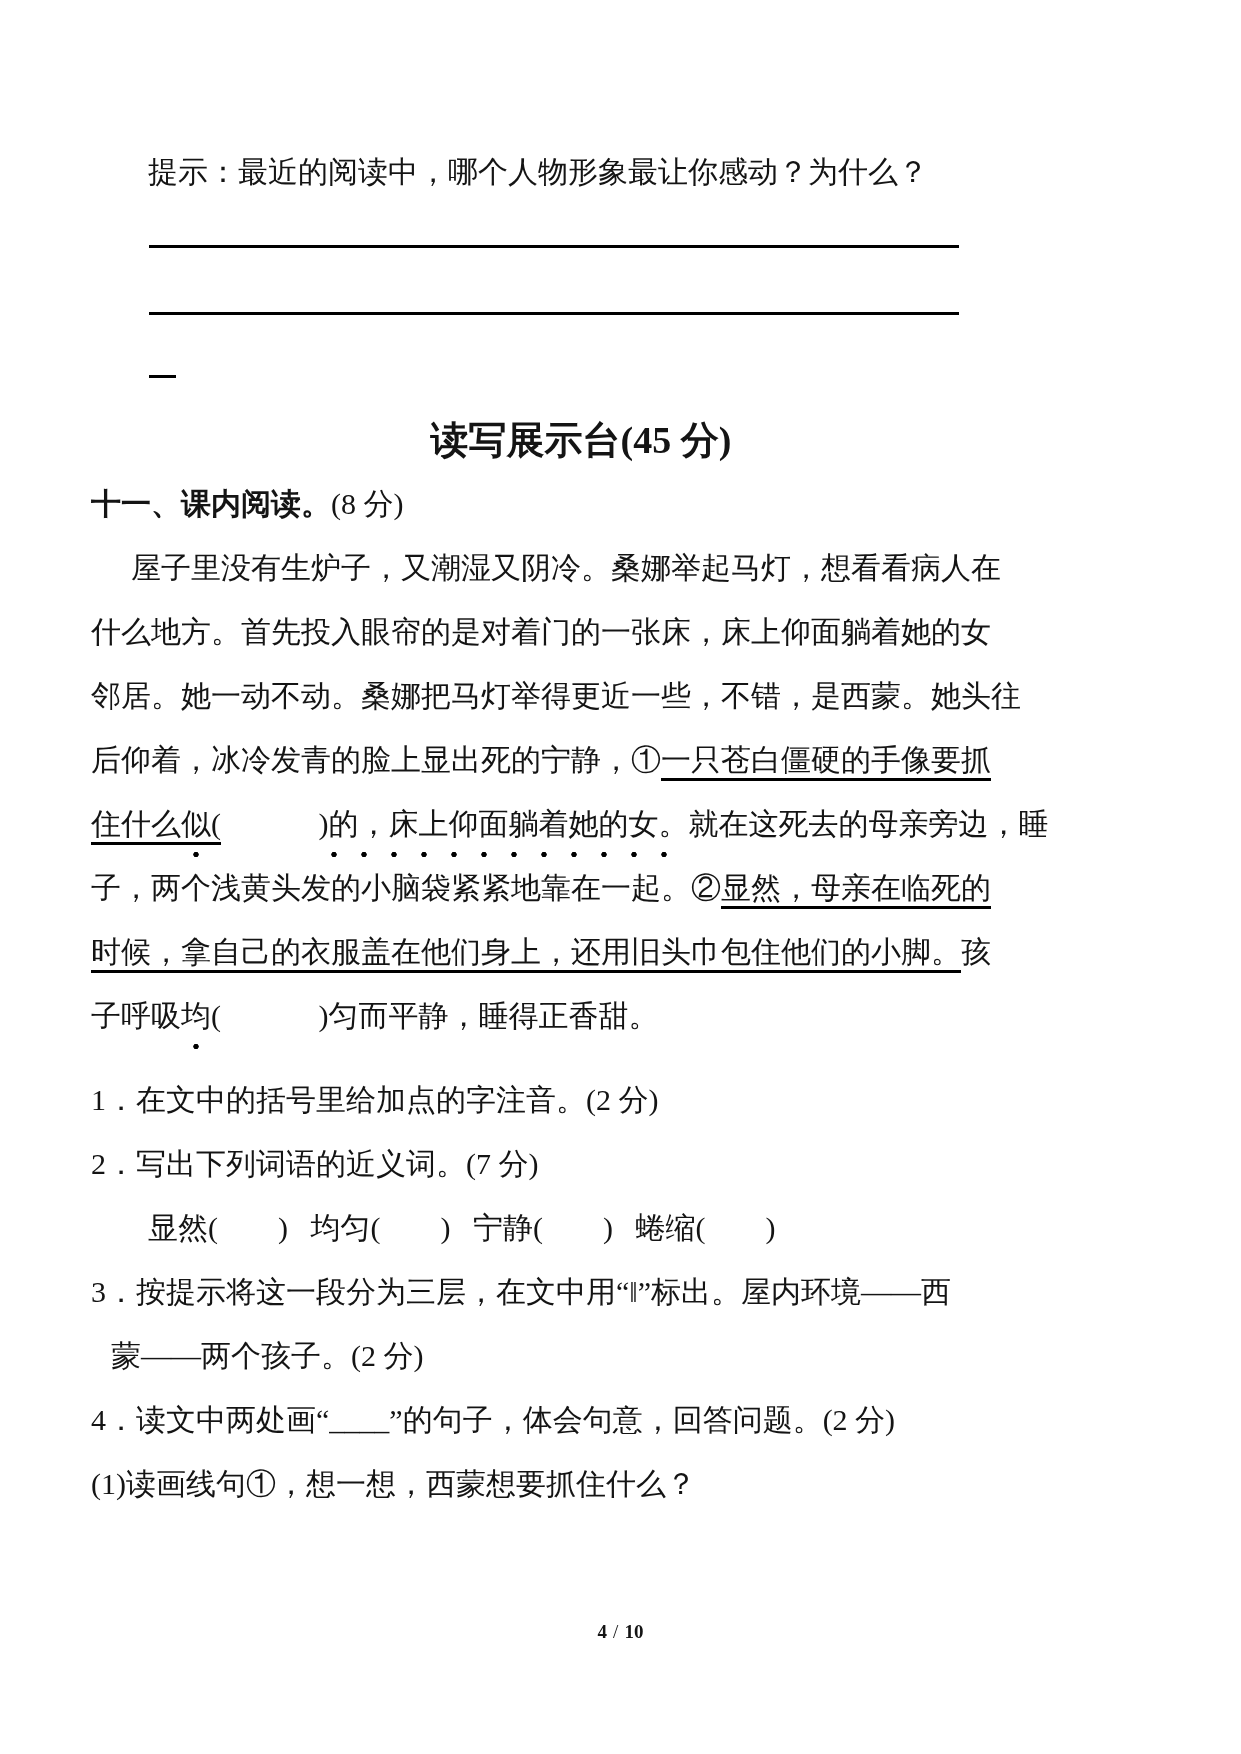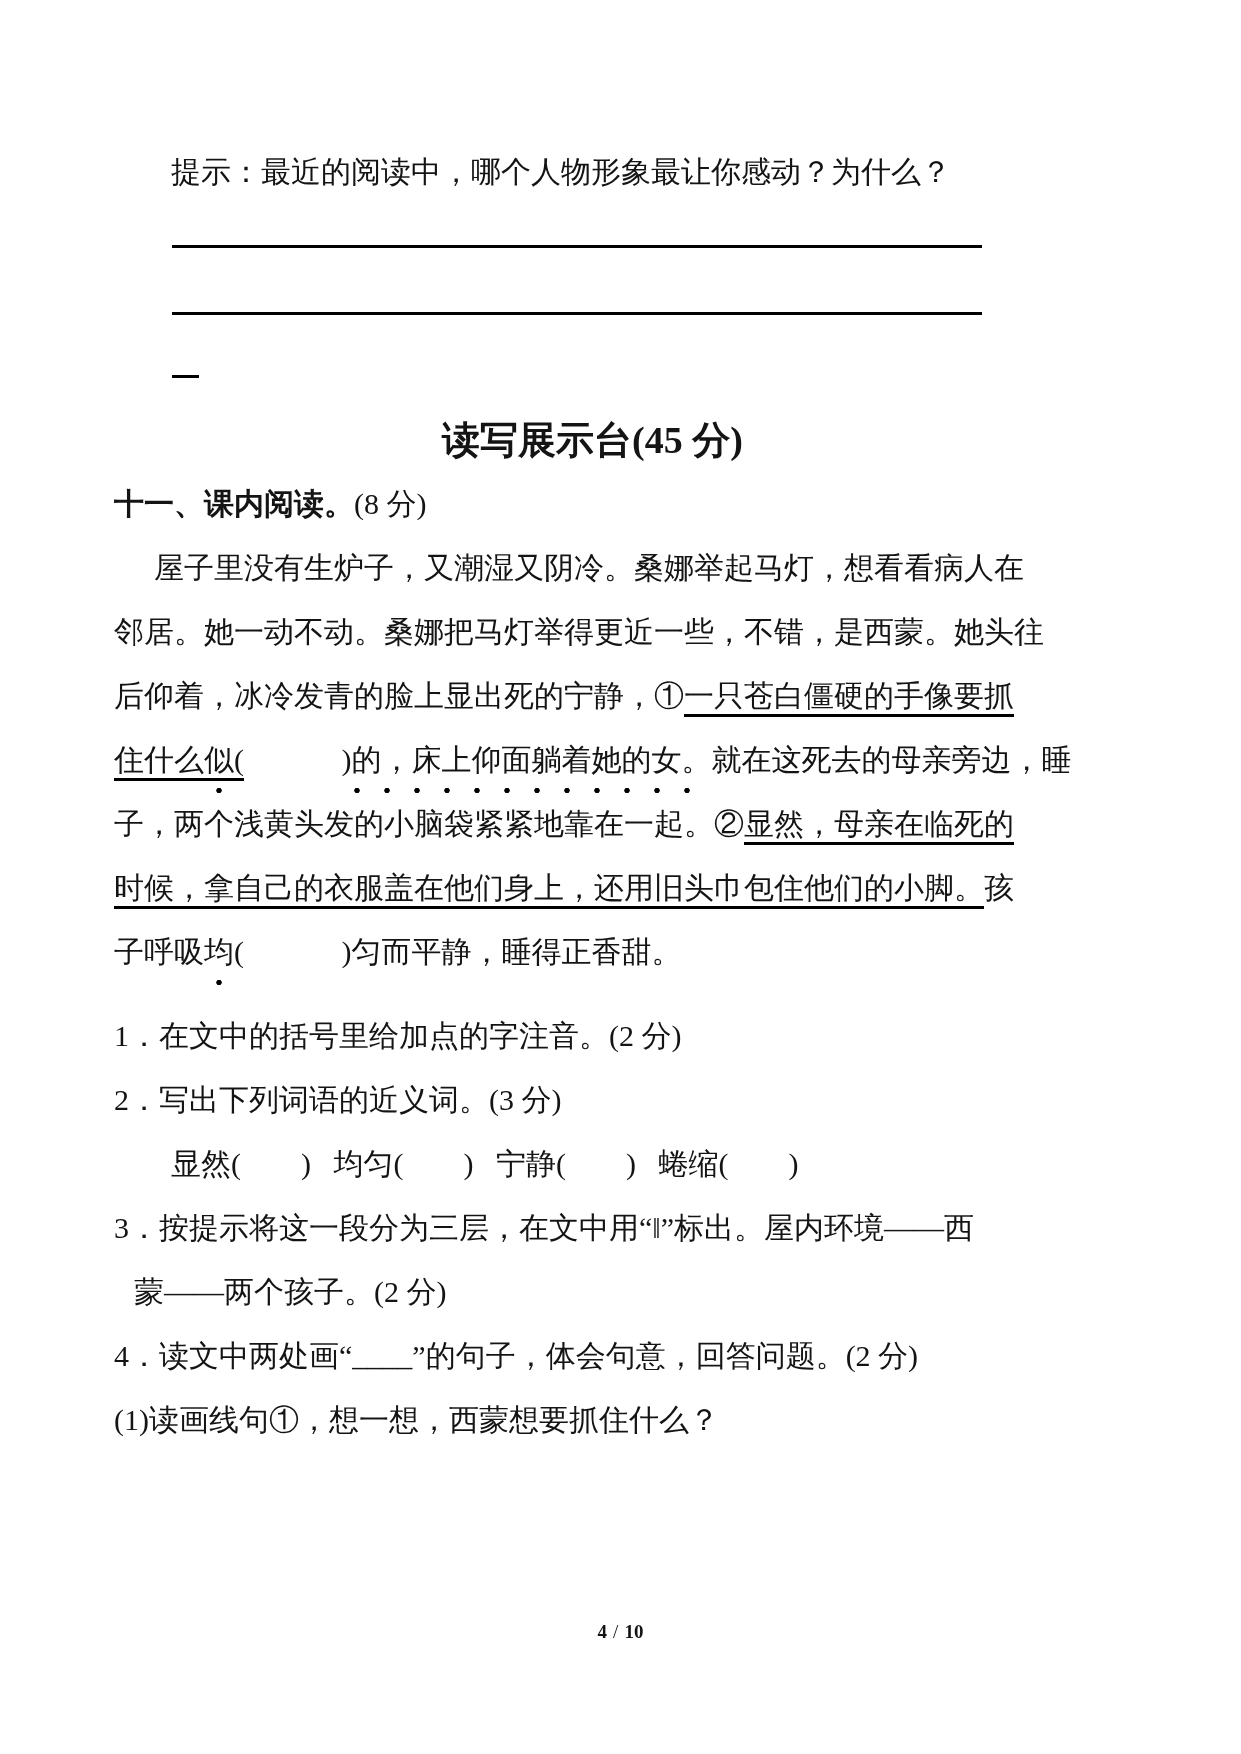--- a/index.html
+++ b/index.html
@@ -11,21 +11,21 @@
     width: 1241px;
     height: 1754px;
     font-family: "Liberation Serif", "DejaVu Serif", serif;
     color: #141414;
   }
   .page {
     position: relative;
     box-sizing: border-box;
     width: 1241px;
     height: 1754px;
-    padding: 150px 170px 0 114px;
+    padding: 150px 170px 0 91px;
     overflow: hidden;
   }
   .line {
     font-size: 30px;
     line-height: 64px;
     margin: 0;
     white-space: pre;
   }
   .prompt {
     line-height: 44px;
@@ -114,30 +114,31 @@
   <div class="rule rule-1"></div>
   <div class="rule rule-2"></div>
   <div class="rule rule-short"></div>
 
   <h2 class="section-title">读写展示台(45 分)</h2>
 
   <h3 class="exercise-header"><span>十一、课内阅读。</span><span class="score">(8 分)</span></h3>
 
   <div class="passage">
       <p class="pline indent"><span class="seg">屋子里没有生炉子，又潮湿又阴冷。桑娜举起马灯，想看看病人在</span></p>
+      <p class="pline"><span class="seg">什么地方。首先投入眼帘的是对着门的一张床，床上仰面躺着她的女</span></p>
       <p class="pline"><span class="seg">邻居。她一动不动。桑娜把马灯举得更近一些，不错，是西蒙。她头往</span></p>
       <p class="pline"><span class="seg">后仰着，冰冷发青的脸上显出死的宁静，①</span><span class="seg u">一只苍白僵硬的手像要抓</span></p>
       <p class="pline"><span class="seg u">住什么</span><span class="seg u d">似(</span><span class="seg">             </span><span class="seg d">)的，床上仰面躺着她的女。</span><span class="seg">就在这死去的母亲旁边，睡</span></p>
       <p class="pline"><span class="seg">子，两个浅黄头发的小脑袋紧紧地靠在一起。②</span><span class="seg u">显然，母亲在临死的</span></p>
       <p class="pline"><span class="seg u">时候，拿自己的衣服盖在他们身上，还用旧头巾包住他们的小脚。</span><span class="seg">孩</span></p>
       <p class="pline"><span class="seg">子呼吸</span><span class="seg d">均</span><span class="seg">(             )匀而平静，睡得正香甜。</span></p>
     </div>
 
   <p class="line q q-first">1．在文中的括号里给加点的字注音。(2 分)</p>
-  <p class="line q">2．写出下列词语的近义词。(3 分)</p>
+  <p class="line q">2．写出下列词语的近义词。(7 分)</p>
   <p class="line q syn">显然(        )   均匀(        )   宁静(        )   蜷缩(        )</p>
   <p class="line q">3．按提示将这一段分为三层，在文中用“‖”标出。屋内环境——西</p>
   <p class="line q q-cont">蒙——两个孩子。(2 分)</p>
   <p class="line q">4．读文中两处画“____”的句子，体会句意，回答问题。(2 分)</p>
   <p class="line q">(1)读画线句①，想一想，西蒙想要抓住什么？</p>
 
   <div class="footer"><span class="num">4</span><span class="sep">/</span><span class="num">10</span></div>
 
 </div>
 

